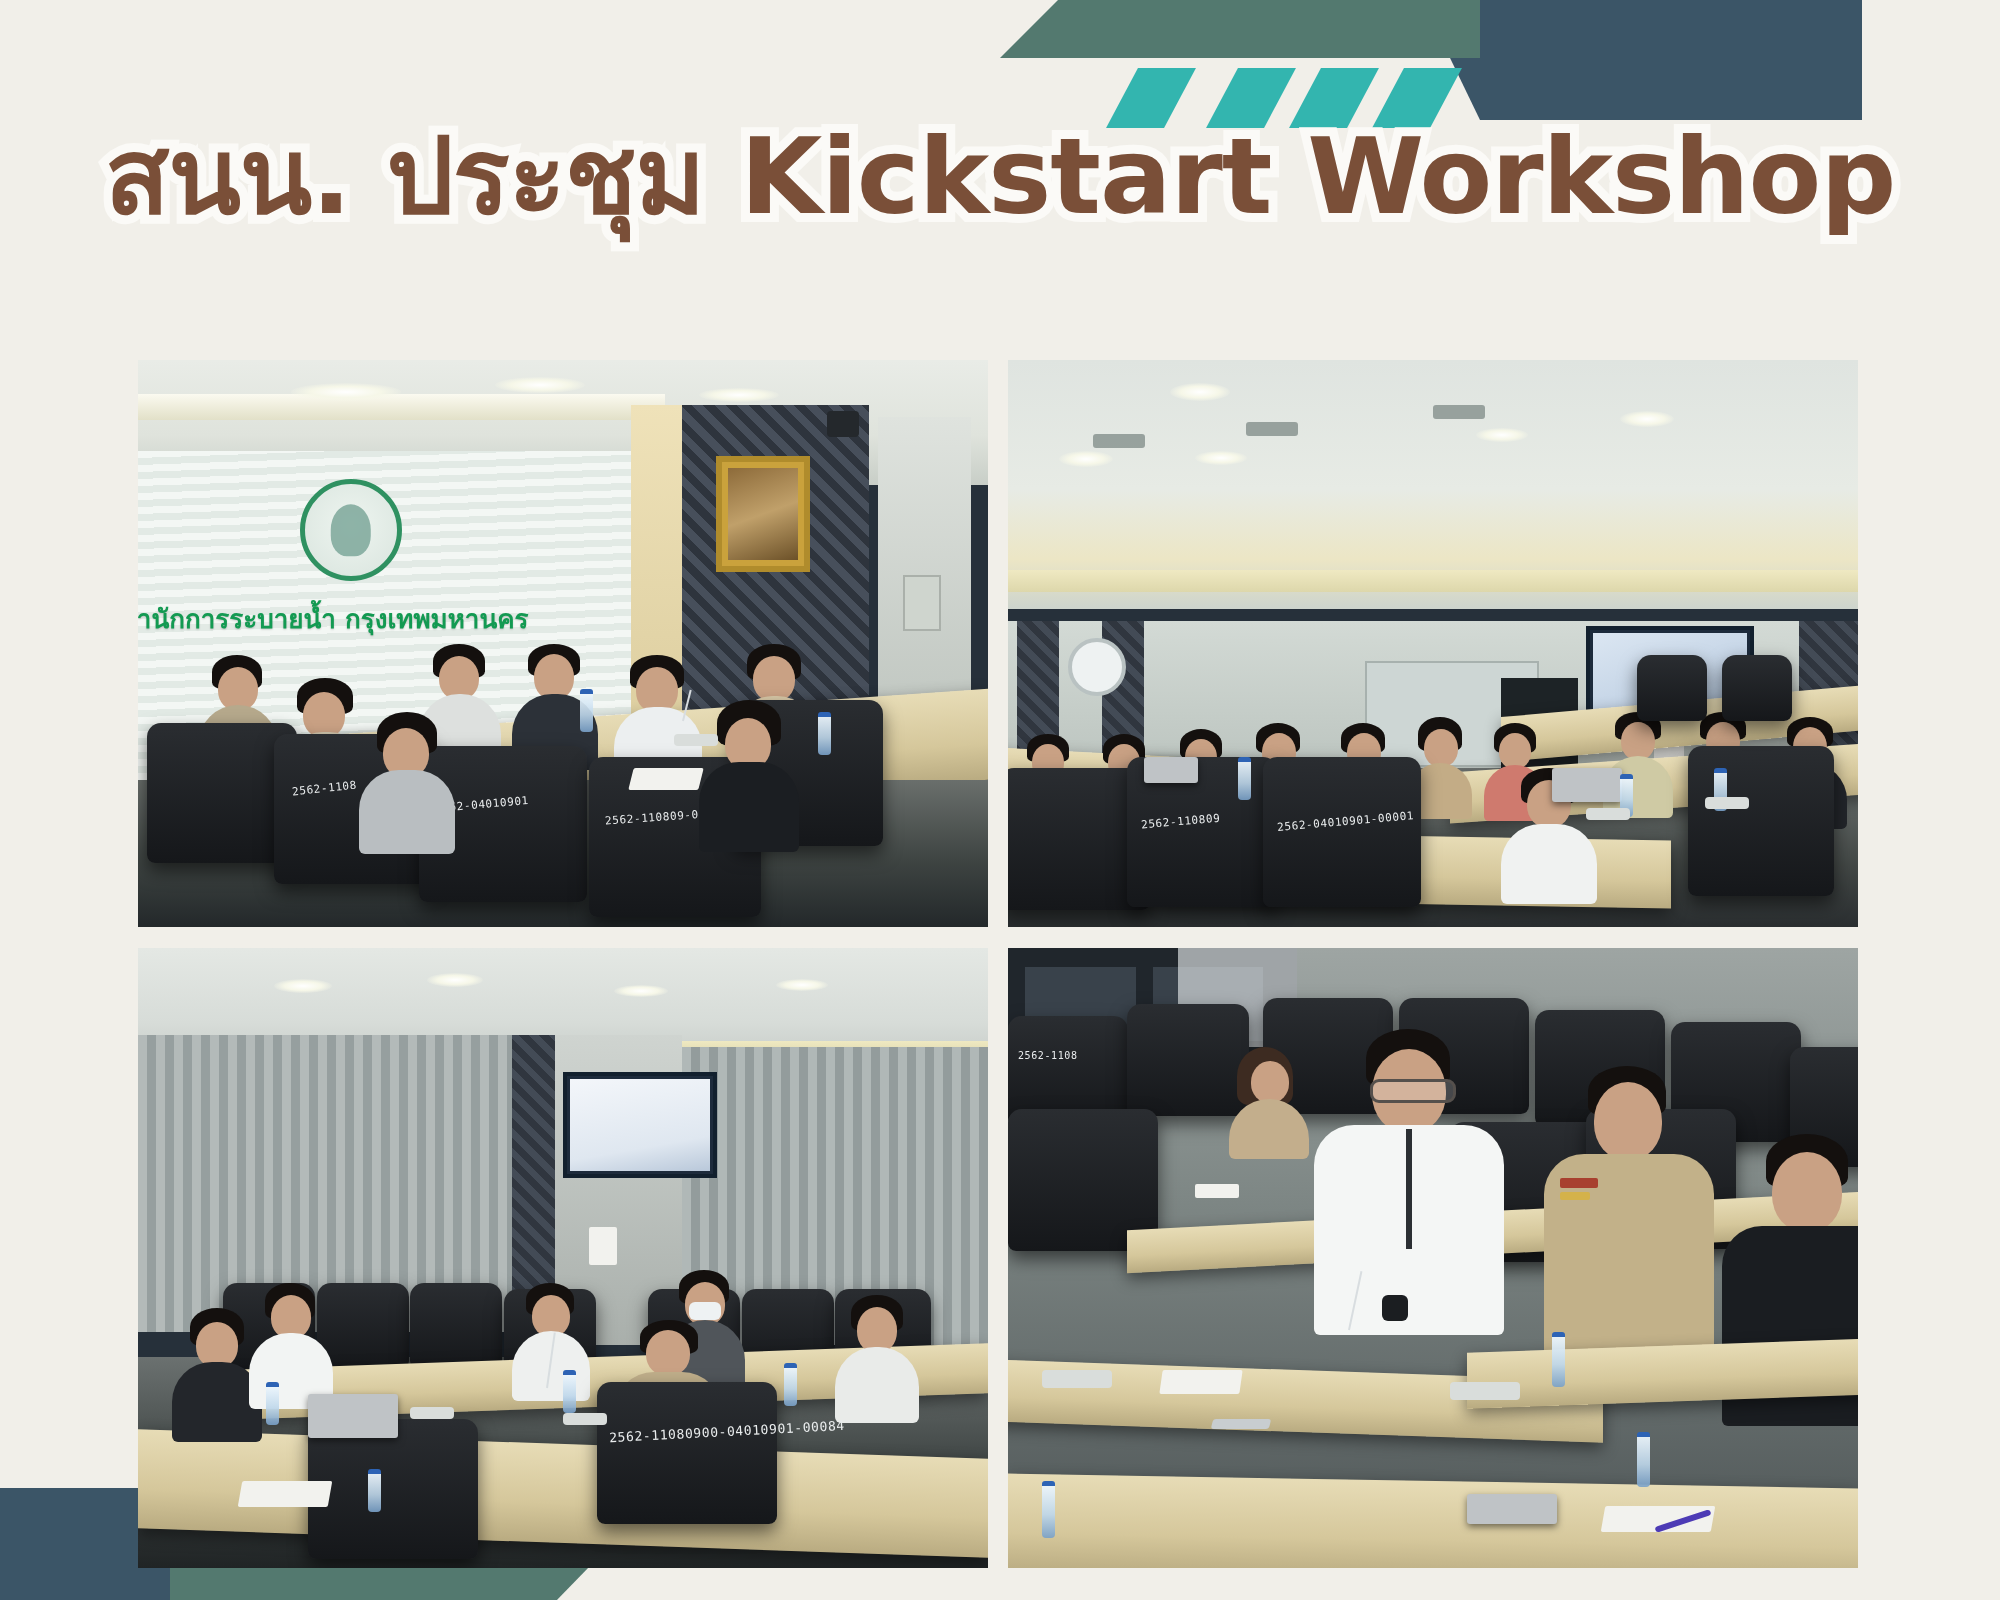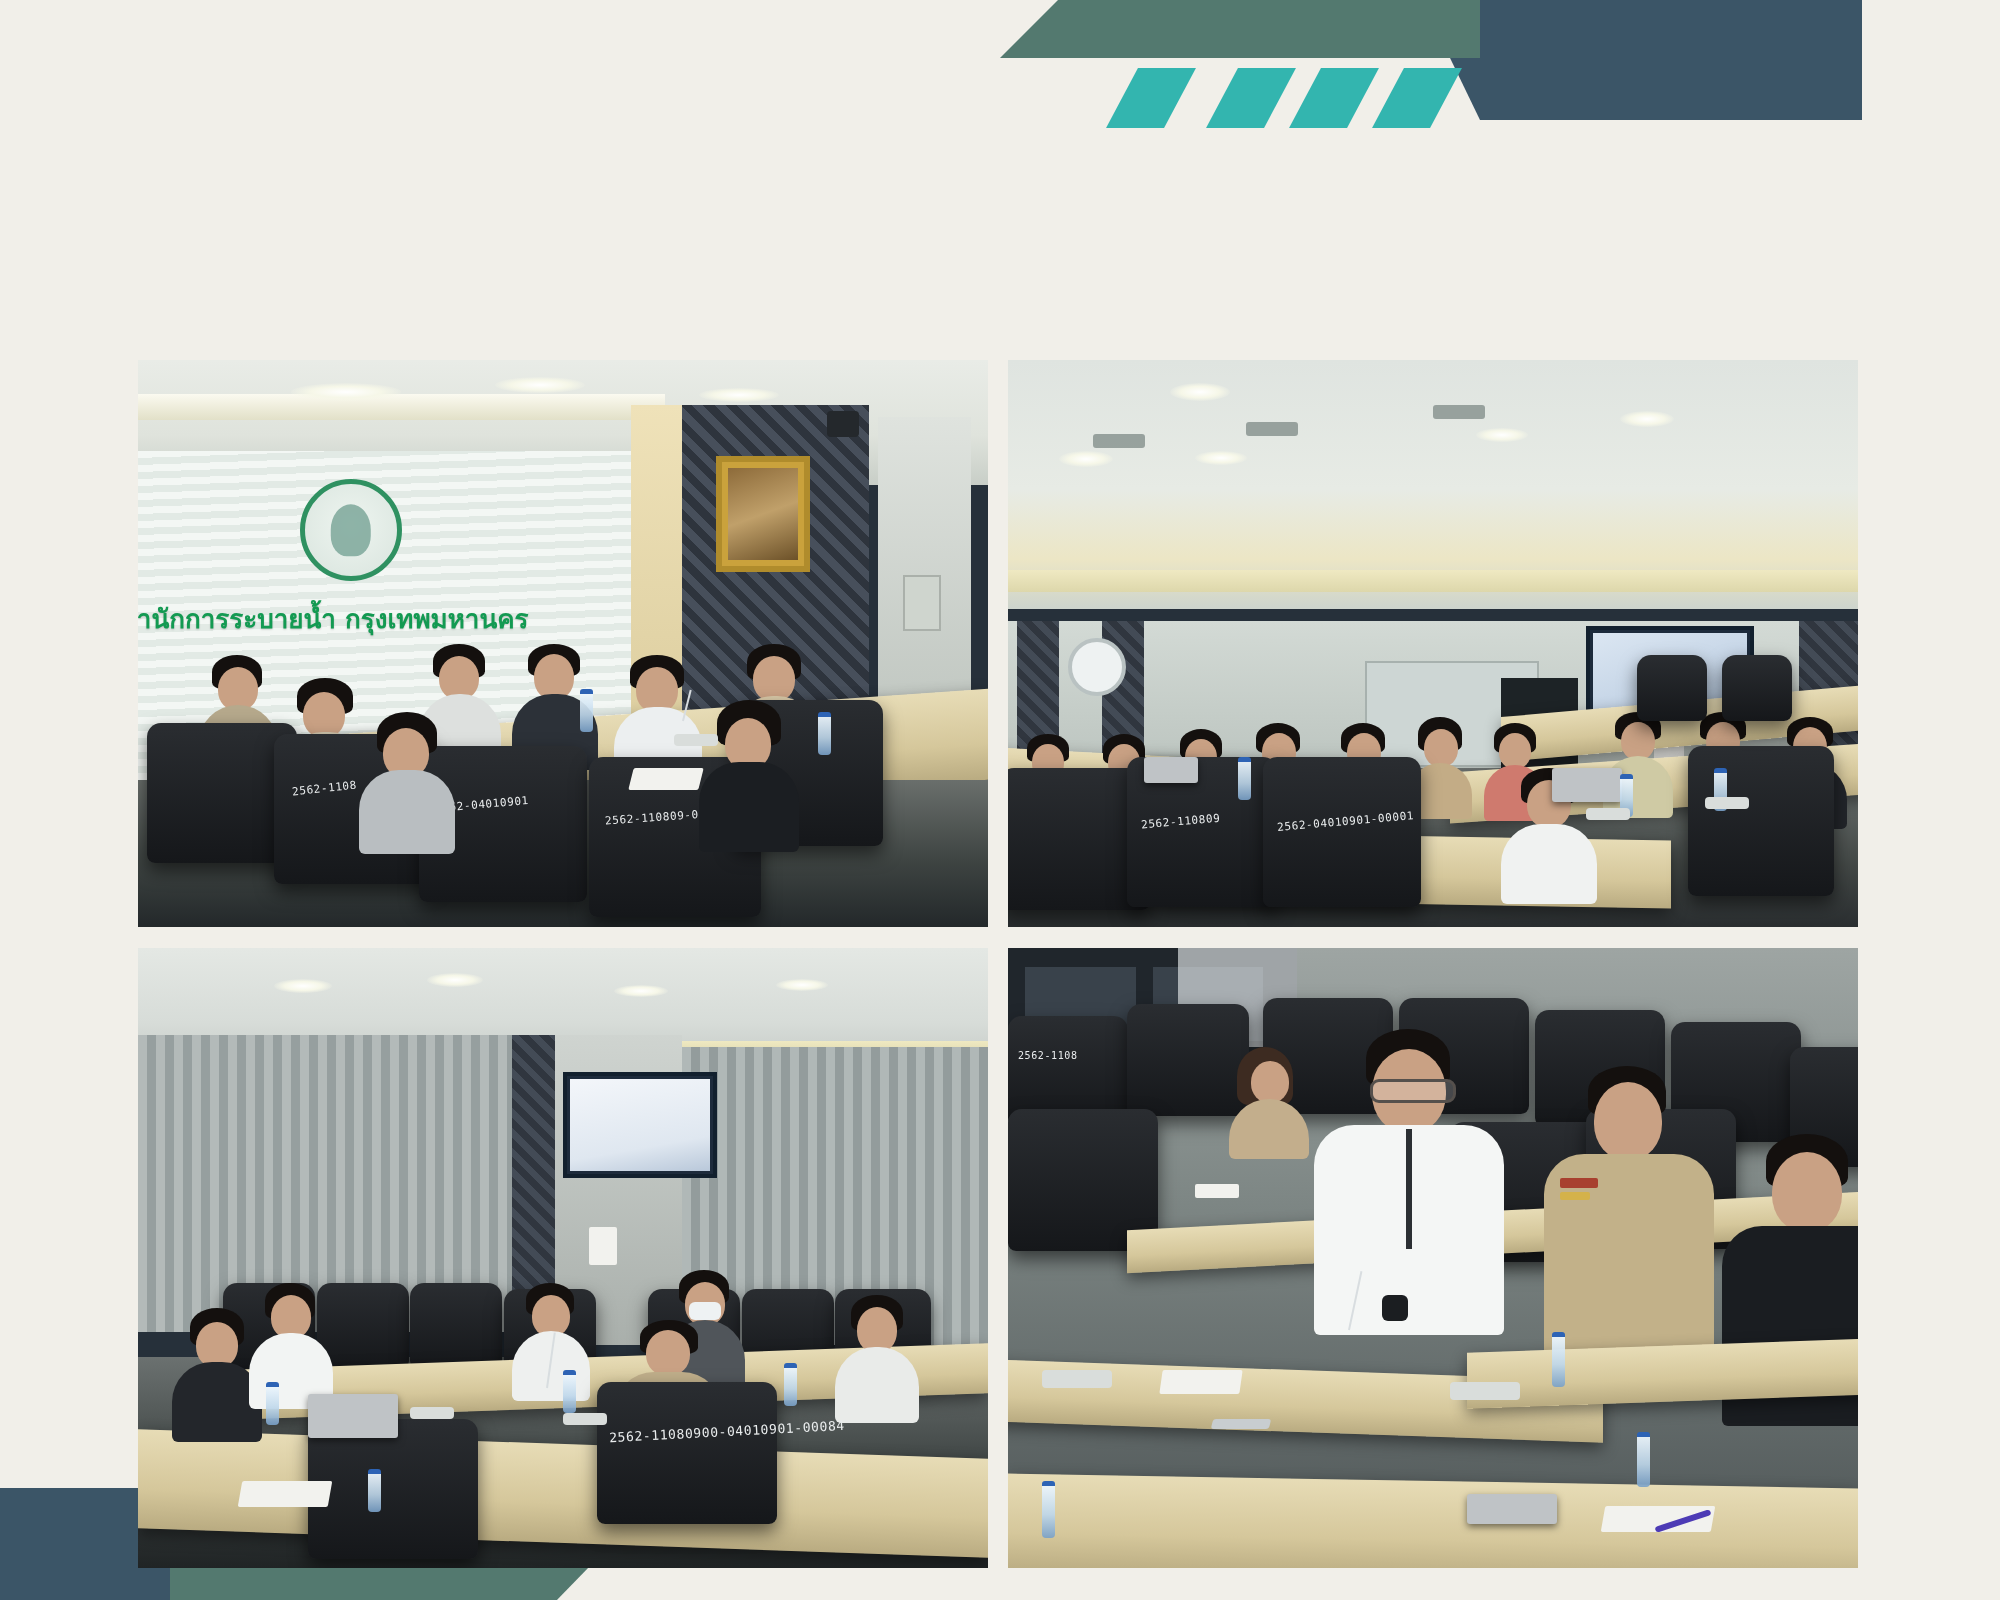--- a/index.html
+++ b/index.html
@@ -163,20 +163,23 @@
 
   <div class="deco tr-slate"></div>
   <div class="deco tr-trapezoid"></div>
   <div class="deco tr-stripes">
     <span></span>
     <span></span>
     <span></span>
     <span></span>
   </div>
 
+  <div class="title-wrap">
+    <span class="title">สนน. ประชุม Kickstart Workshop</span>
+  </div>
 
   <div class="grid">
 
     <div class="photo">
       <div class="ceiling" style="height:22%;background:linear-gradient(180deg,#e9ece7 0%,#dfe3dc 60%,#c8cec7 100%)"></div>
       <div class="soffit" style="left:0;top:6%;width:62%;height:26px;background:linear-gradient(180deg,#fbfaf0,#e2e0c8)"></div>
       <div class="ceil-light" style="left:18%;top:4%;width:110px;height:18px"></div>
       <div class="ceil-light" style="left:42%;top:3%;width:90px;height:16px"></div>
       <div class="ceil-light" style="left:66%;top:5%;width:80px;height:14px"></div>
 

